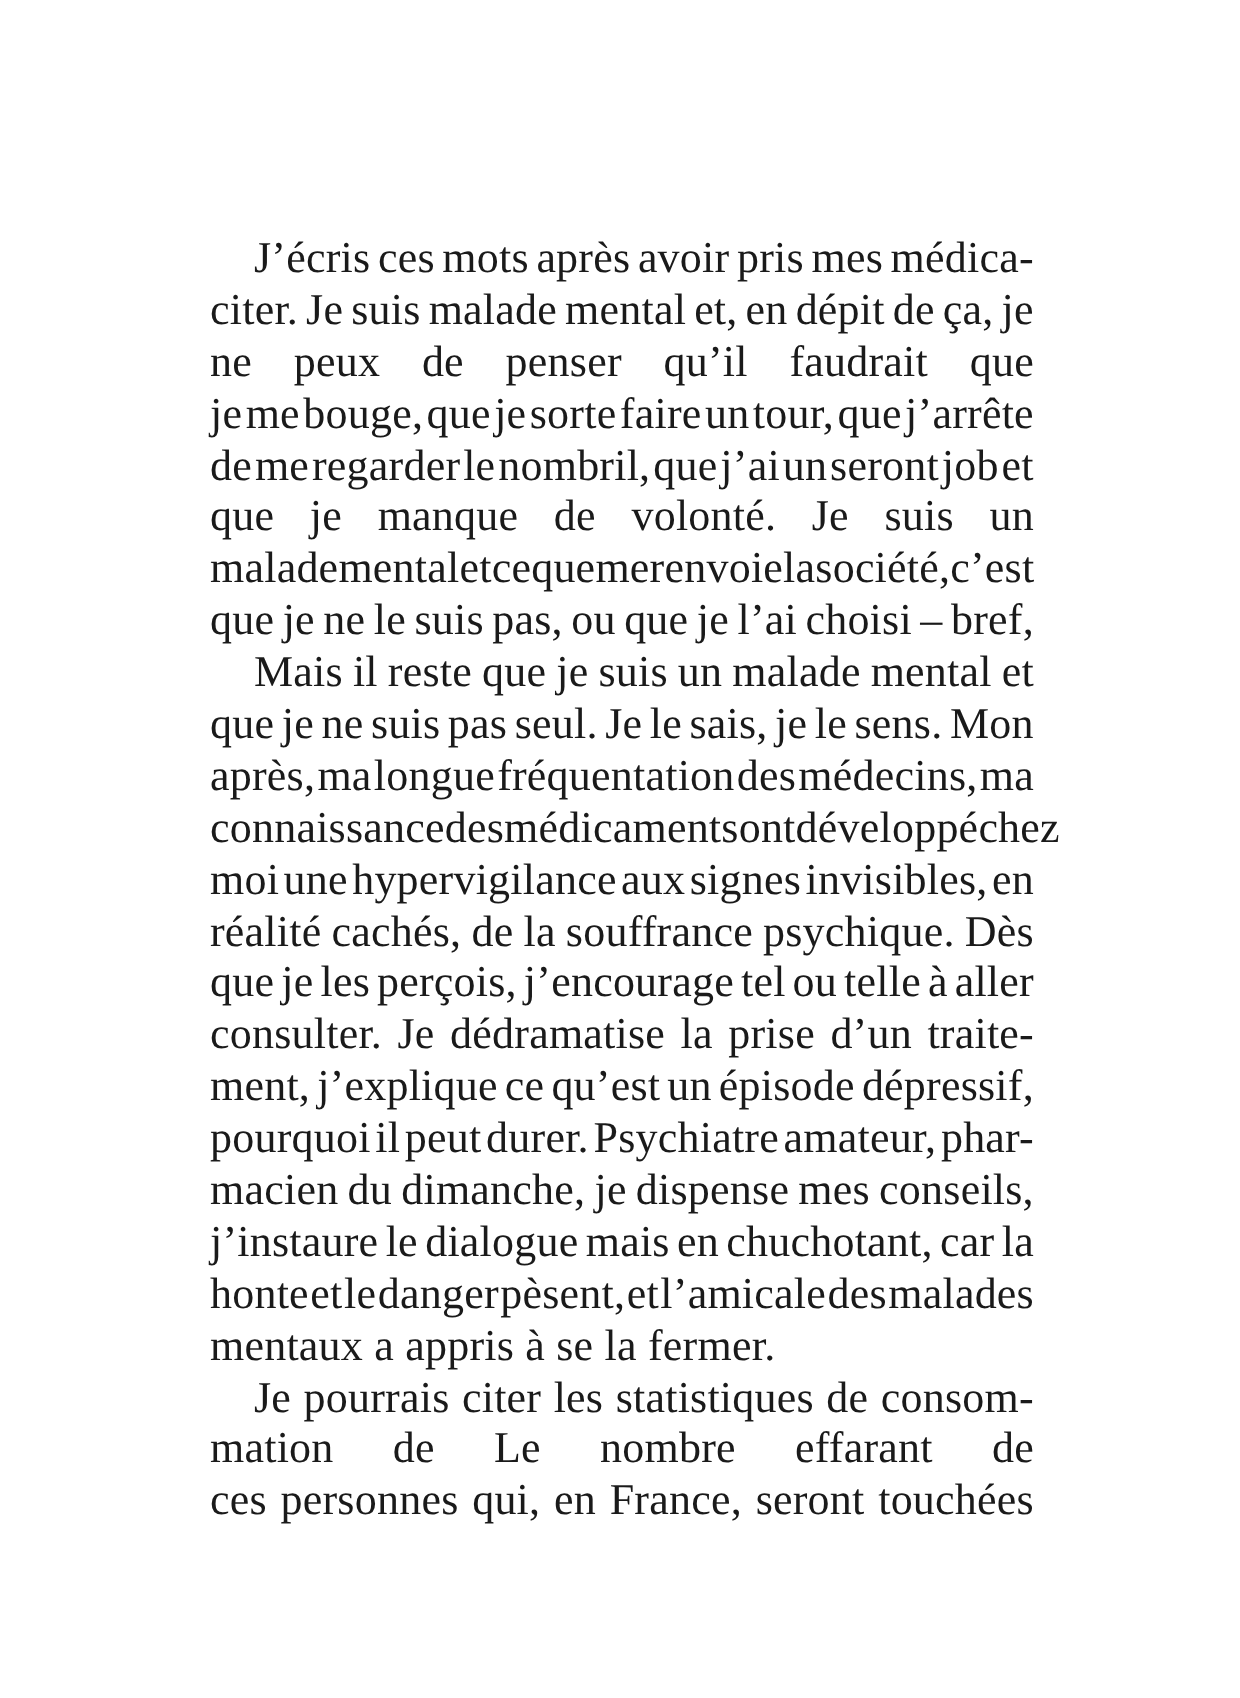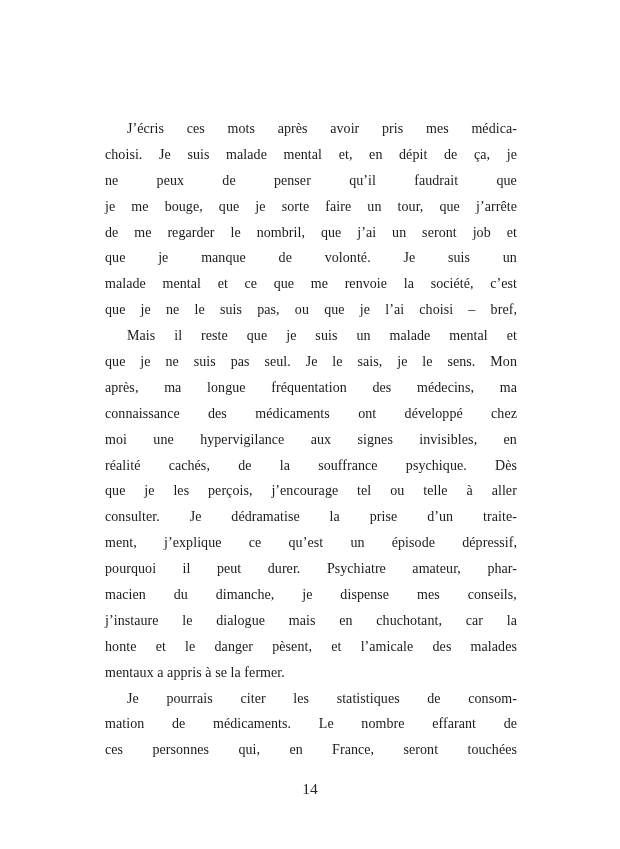--- a/index.html
+++ b/index.html
@@ -35,21 +35,21 @@
 
   .para {
     margin: 0;
   }
 
   
   .line {
     display: block;
     height: 25.9px;
     line-height: 25.9px;
-    font-size: 14px;
+    font-size: 22px;
     letter-spacing: 0.005em;
     white-space: nowrap;
   }
 
   
   .line.just {
     display: flex;
     flex-direction: row;
     justify-content: space-between;
     white-space: normal;
@@ -97,21 +97,21 @@
           <span class="w">J’écris</span>
           <span class="w">ces</span>
           <span class="w">mots</span>
           <span class="w">après</span>
           <span class="w">avoir</span>
           <span class="w">pris</span>
           <span class="w">mes</span>
           <span class="w">médica-</span>
         </div>
         <div class="line just">
-          <span class="w">choisi.</span>
+          <span class="w">citer.</span>
           <span class="w">Je</span>
           <span class="w">suis</span>
           <span class="w">malade</span>
           <span class="w">mental</span>
           <span class="w">et,</span>
           <span class="w">en</span>
           <span class="w">dépit</span>
           <span class="w">de</span>
           <span class="w">ça,</span>
           <span class="w">je</span>
@@ -329,33 +329,31 @@
           <span class="w">pourrais</span>
           <span class="w">citer</span>
           <span class="w">les</span>
           <span class="w">statistiques</span>
           <span class="w">de</span>
           <span class="w">consom-</span>
         </div>
         <div class="line just">
           <span class="w">mation</span>
           <span class="w">de</span>
-          <span class="w">médicaments.</span>
           <span class="w">Le</span>
           <span class="w">nombre</span>
           <span class="w">effarant</span>
           <span class="w">de</span>
         </div>
         <div class="line just">
           <span class="w">ces</span>
           <span class="w">personnes</span>
           <span class="w">qui,</span>
           <span class="w">en</span>
           <span class="w">France,</span>
           <span class="w">seront</span>
           <span class="w">touchées</span>
         </div>
       </div>
     </div>
 
-  <div class="folio">14</div>
 
 </div>
 
 </body></html>

